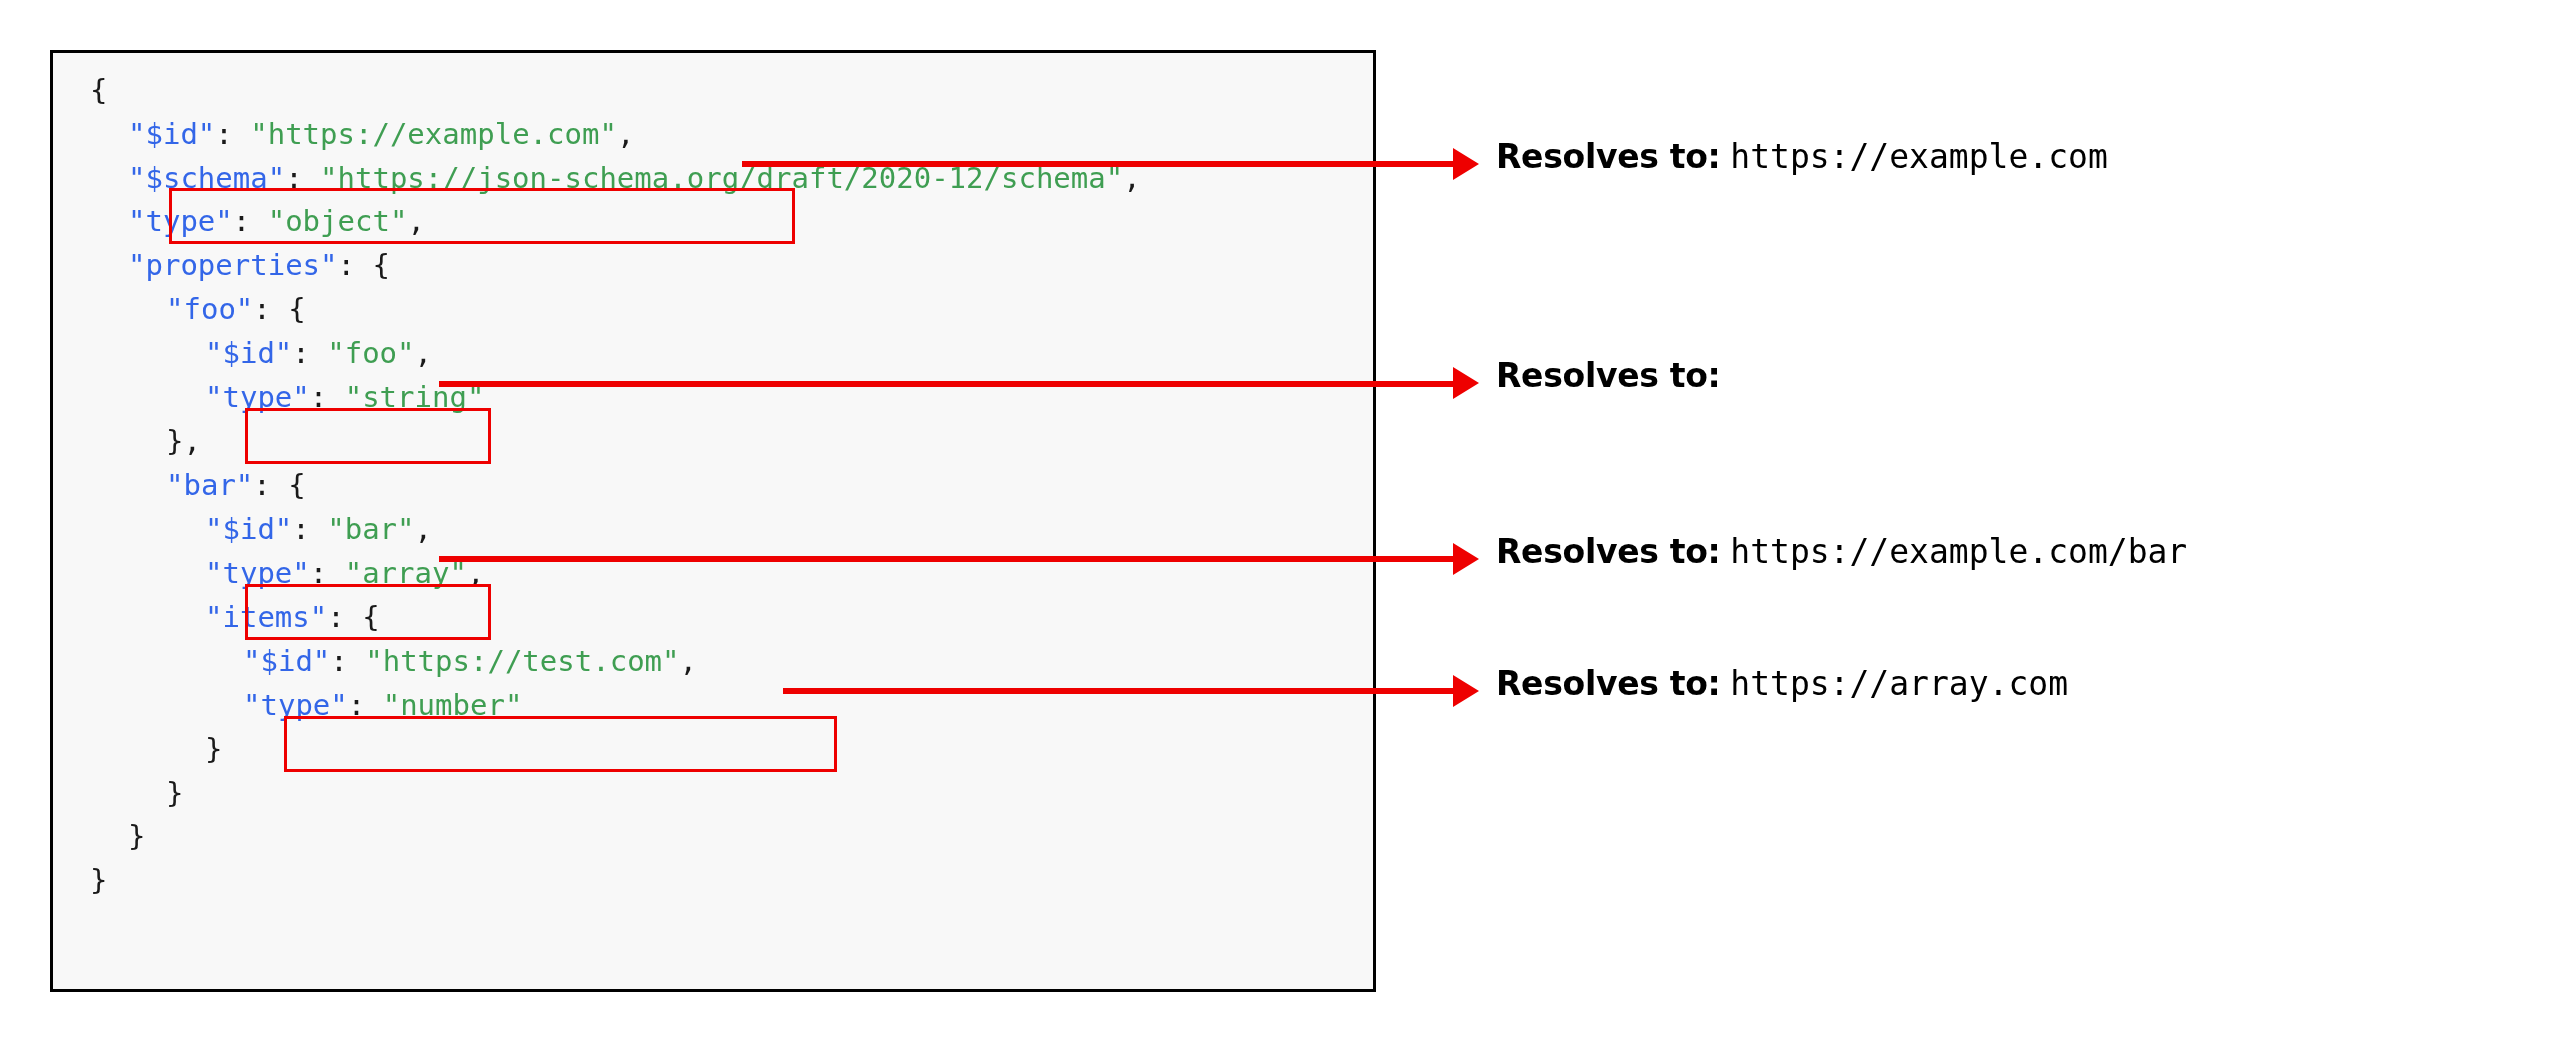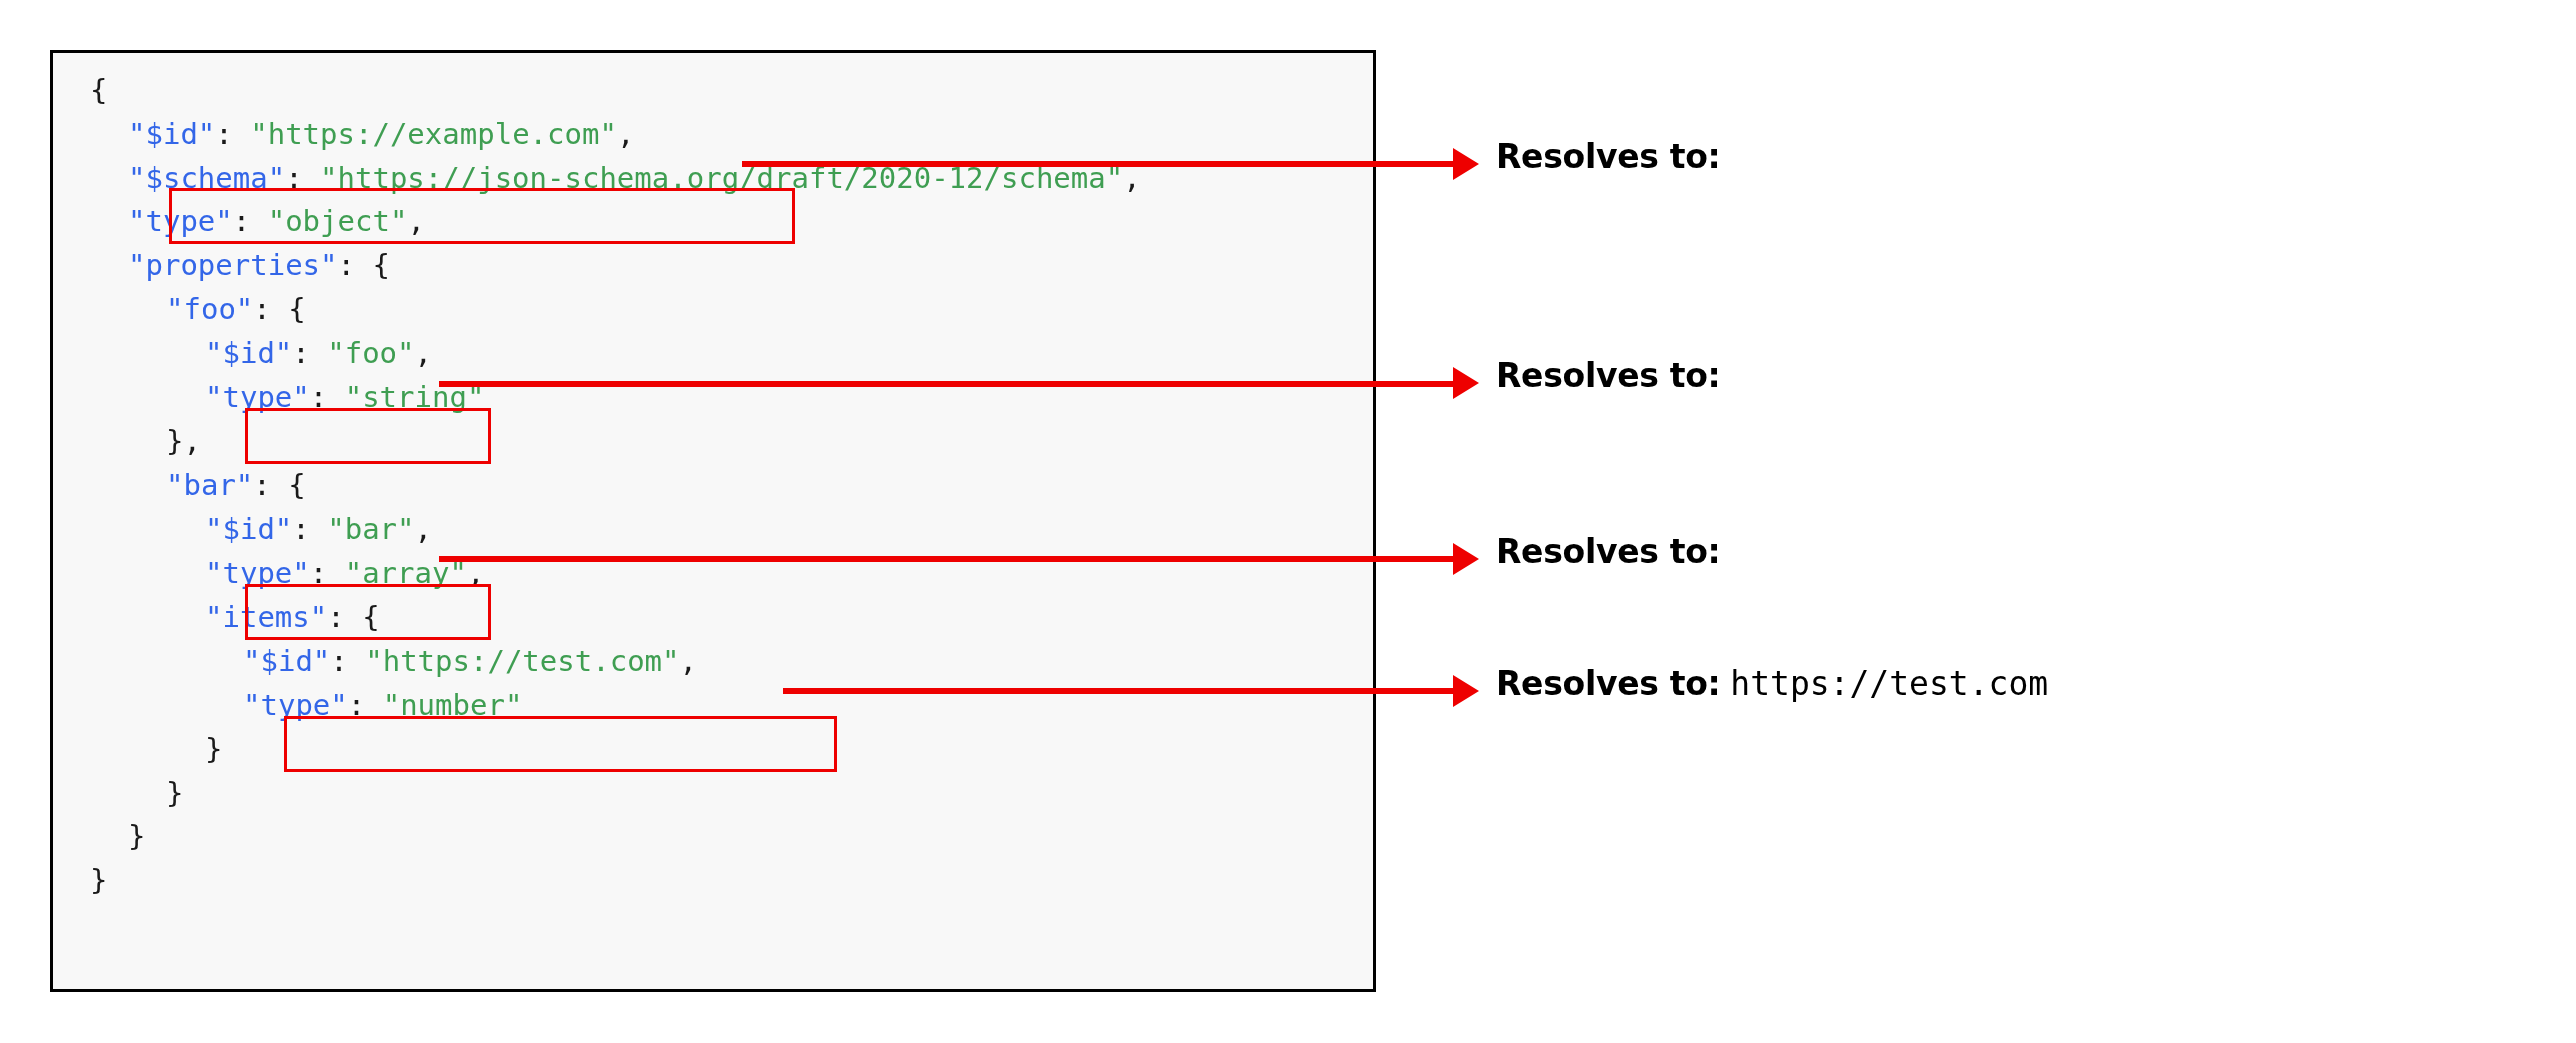--- a/index.html
+++ b/index.html
@@ -68,25 +68,27 @@
     <div class="arrow-line" style="left: 439px; top: 381px; width: 1015px;"></div>
     <div class="arrow-head" style="left: 1453px; top: 367px;"></div>
     <div class="arrow-line" style="left: 439px; top: 556px; width: 1015px;"></div>
     <div class="arrow-head" style="left: 1453px; top: 543px;"></div>
     <div class="arrow-line" style="left: 783px; top: 688px; width: 670px;"></div>
     <div class="arrow-head" style="left: 1453px; top: 675px;"></div>
   </div>
 <div id="annotation-layer">
     <div class="anno" style="left: 1496px; top: 137px;">
       <span class="lead">Resolves to:</span>
+      <span class="url">https://example.com</span>
     </div>
     <div class="anno" style="left: 1496px; top: 356px;">
       <span class="lead">Resolves to:</span>
     </div>
     <div class="anno" style="left: 1496px; top: 532px;">
       <span class="lead">Resolves to:</span>
+      <span class="url">https://example.com/bar</span>
     </div>
     <div class="anno" style="left: 1496px; top: 664px;">
       <span class="lead">Resolves to:</span>
-      <span class="url">https://test.com</span>
+      <span class="url">https://array.com</span>
     </div>
   </div>
 
 
 </body></html>

